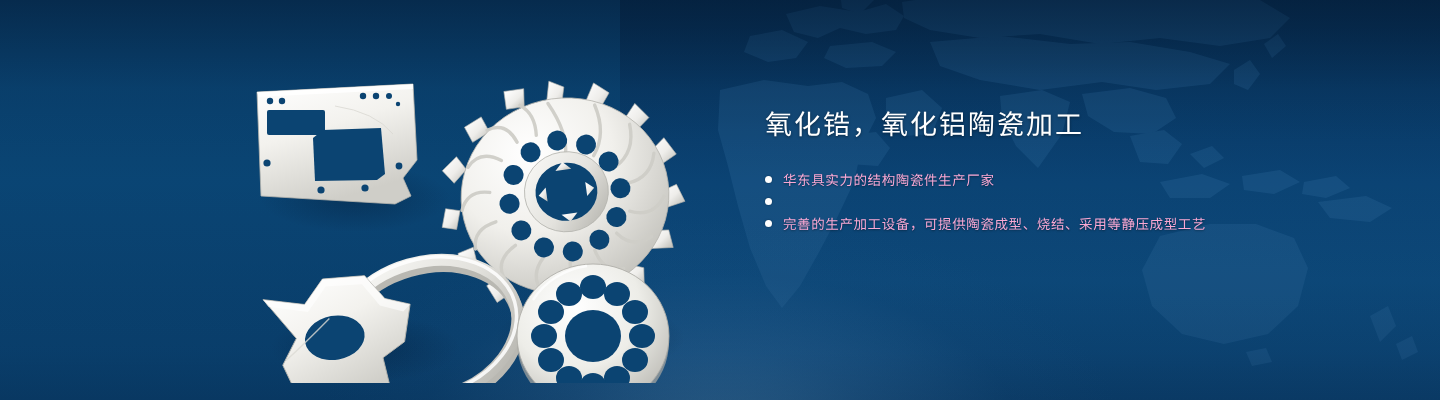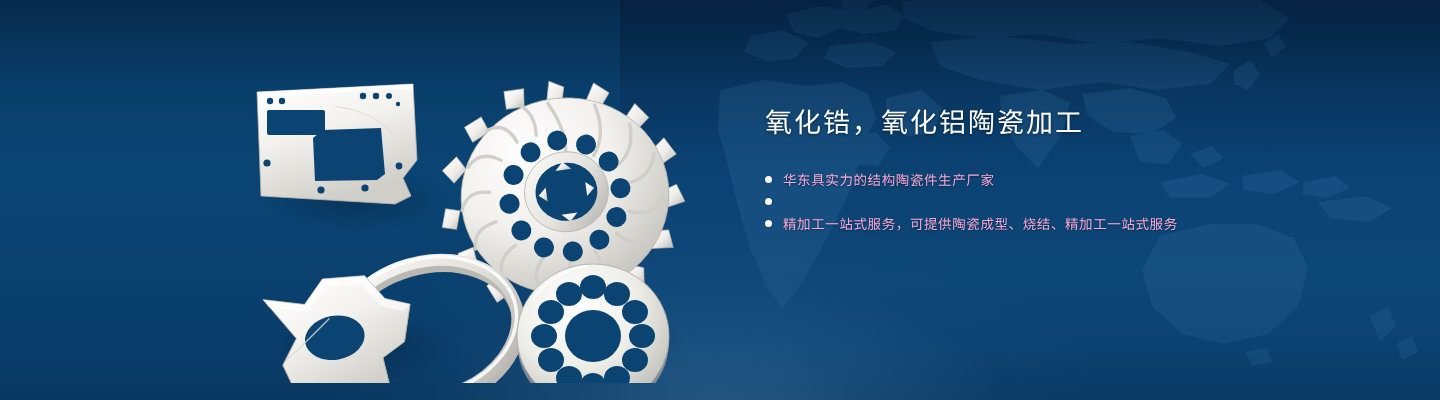--- a/index.html
+++ b/index.html
@@ -38,21 +38,21 @@
   }
   .worldmap{
     position:absolute;left:690px;top:-14px;width:780px;height:410px;
     opacity:.30;pointer-events:none;
   }
   .worldmap path{fill:#2e6a9c;}
   
   .parts{position:absolute;left:235px;top:38px;width:470px;height:345px;}
   .parts svg{display:block;}
   
-  .textblock{position:absolute;left:765px;top:108px;width:600px;font-family:Liberation Mono, monospace;}
+  .textblock{position:absolute;left:765px;top:108px;width:600px;}
   .headline{
     font-size:27px;line-height:34px;color:#ffffff;letter-spacing:2px;
     font-weight:400;white-space:nowrap;
     text-shadow:0 1px 3px rgba(0,0,0,.45);
   }
   .bullets{margin-top:26px;}
   .bullet{
     display:flex;align-items:center;
     height:22px;margin-bottom:0px;
     white-space:nowrap;
@@ -288,18 +288,18 @@
     <div class="bullets">
       <div class="bullet">
         <span class="dot"></span>
         <span class="btext">华东具实力的结构陶瓷件生产厂家</span>
       </div>
       <div class="bullet">
         <span class="dot"></span>
       </div>
       <div class="bullet">
         <span class="dot"></span>
-        <span class="btext">精加工一站式服务，可提供陶瓷成型、烧结、精加工一站式服务</span>
+        <span class="btext">完善的生产加工设备，可提供陶瓷成型、烧结、采用等静压成型工艺</span>
       </div>
     </div>
   </div>
 
 </div>
 
 </body></html>

